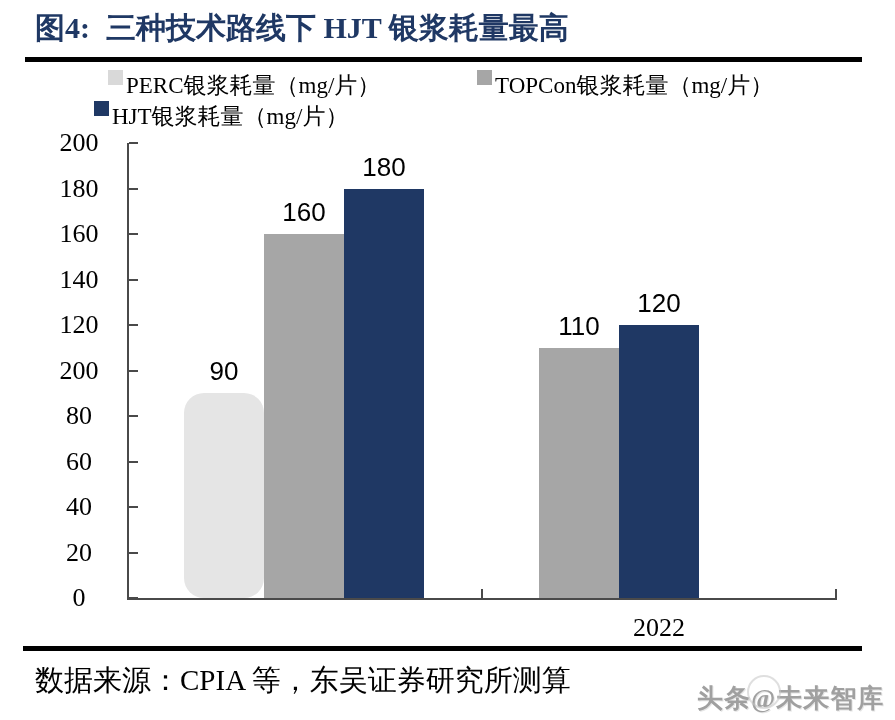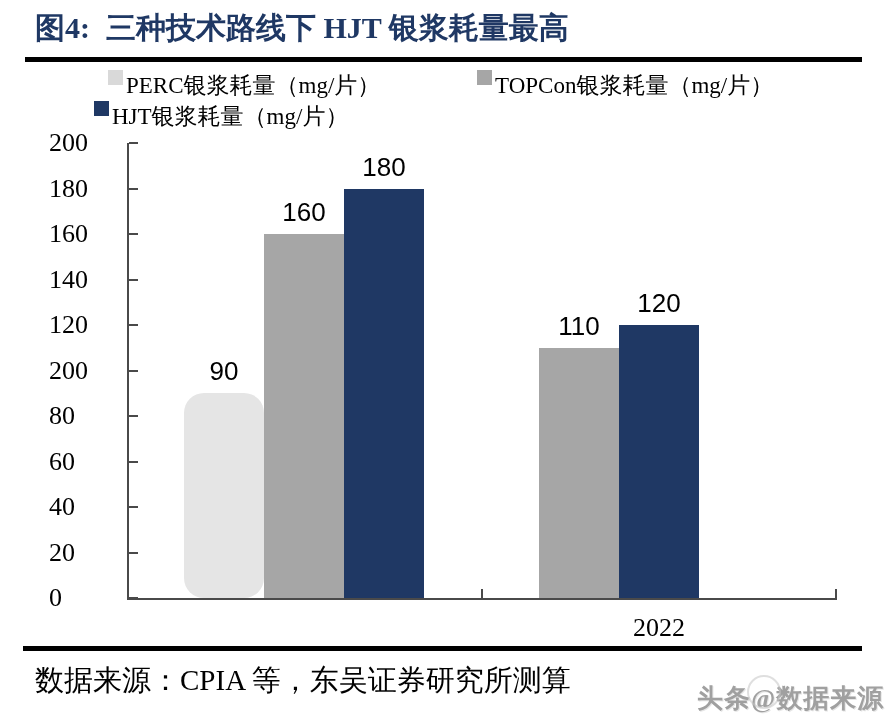--- a/index.html
+++ b/index.html
@@ -24,21 +24,21 @@
   #leg-topcon{left:477px;top:70px;}
   #leg-hjt{left:94px;top:101px;}
   
   .plot{
     position:absolute;left:127px;top:143px;width:708px;height:455px;
     border-left:2px solid #4a4a4a;border-bottom:2px solid #4a4a4a;
   }
   .ytick{position:absolute;left:0;width:9px;height:2px;background:#4a4a4a;}
   .ylabel{
     position:absolute;left:-80px;width:60px;height:28px;line-height:28px;
-    text-align:left;font-size:26px;color:#000;
+    text-align:center;font-size:26px;color:#000;
   }
   .xtick{position:absolute;bottom:0;width:2px;height:9px;background:#4a4a4a;}
   .bar-group{position:absolute;bottom:0;display:flex;align-items:flex-end;}
   #group-2021{left:55px;}
   #group-2022{left:410px;}
   .bar{width:80px;position:relative;}
   .bar-label{
     position:absolute;bottom:100%;left:50%;transform:translateX(-50%);
     margin-bottom:6px;font-family:"Liberation Sans","DejaVu Sans",sans-serif;
     font-size:26px;color:#000;white-space:nowrap;
@@ -132,16 +132,16 @@
       <div class="ytick" style="bottom: 408.5px;"></div>
       <div class="ylabel" style="bottom: 395.5px;">180</div>
       <div class="ytick" style="bottom: 454px;"></div>
       <div class="ylabel" style="bottom: 441px;">200</div>
     </div>
 
   <div class="bottom-rule"></div>
   <div class="source-line">数据来源：CPIA 等，东吴证券研究所测算</div>
   <div class="watermark">
     <span class="watermark-circle"></span>
-    <span>头条@数据来源</span>
+    <span>头条@未来智库</span>
   </div>
 
 </div>
 
 </body></html>

